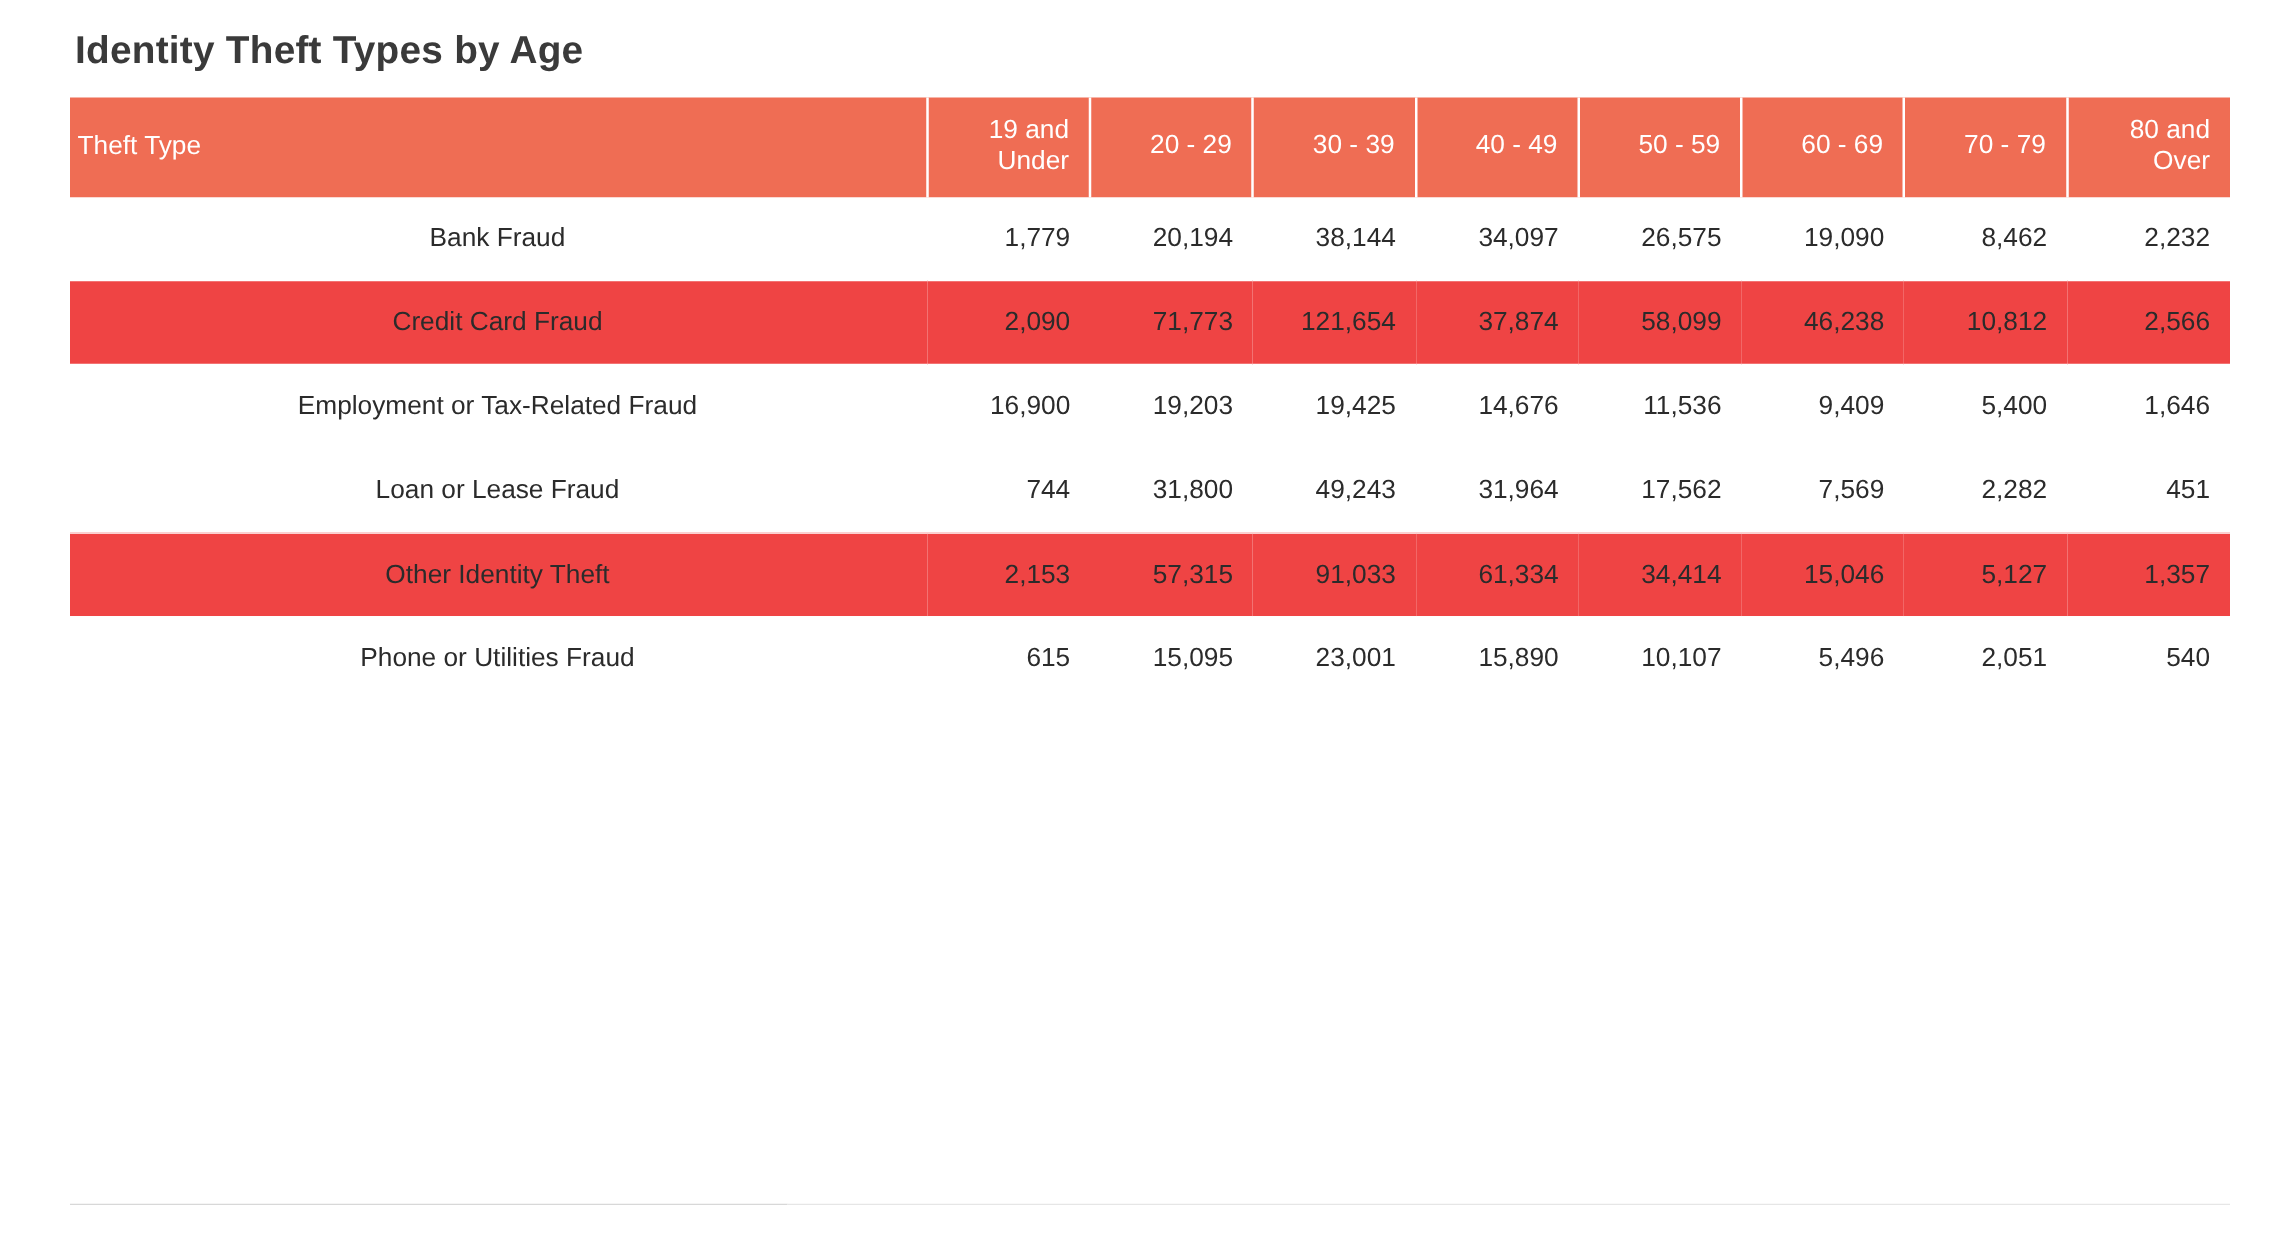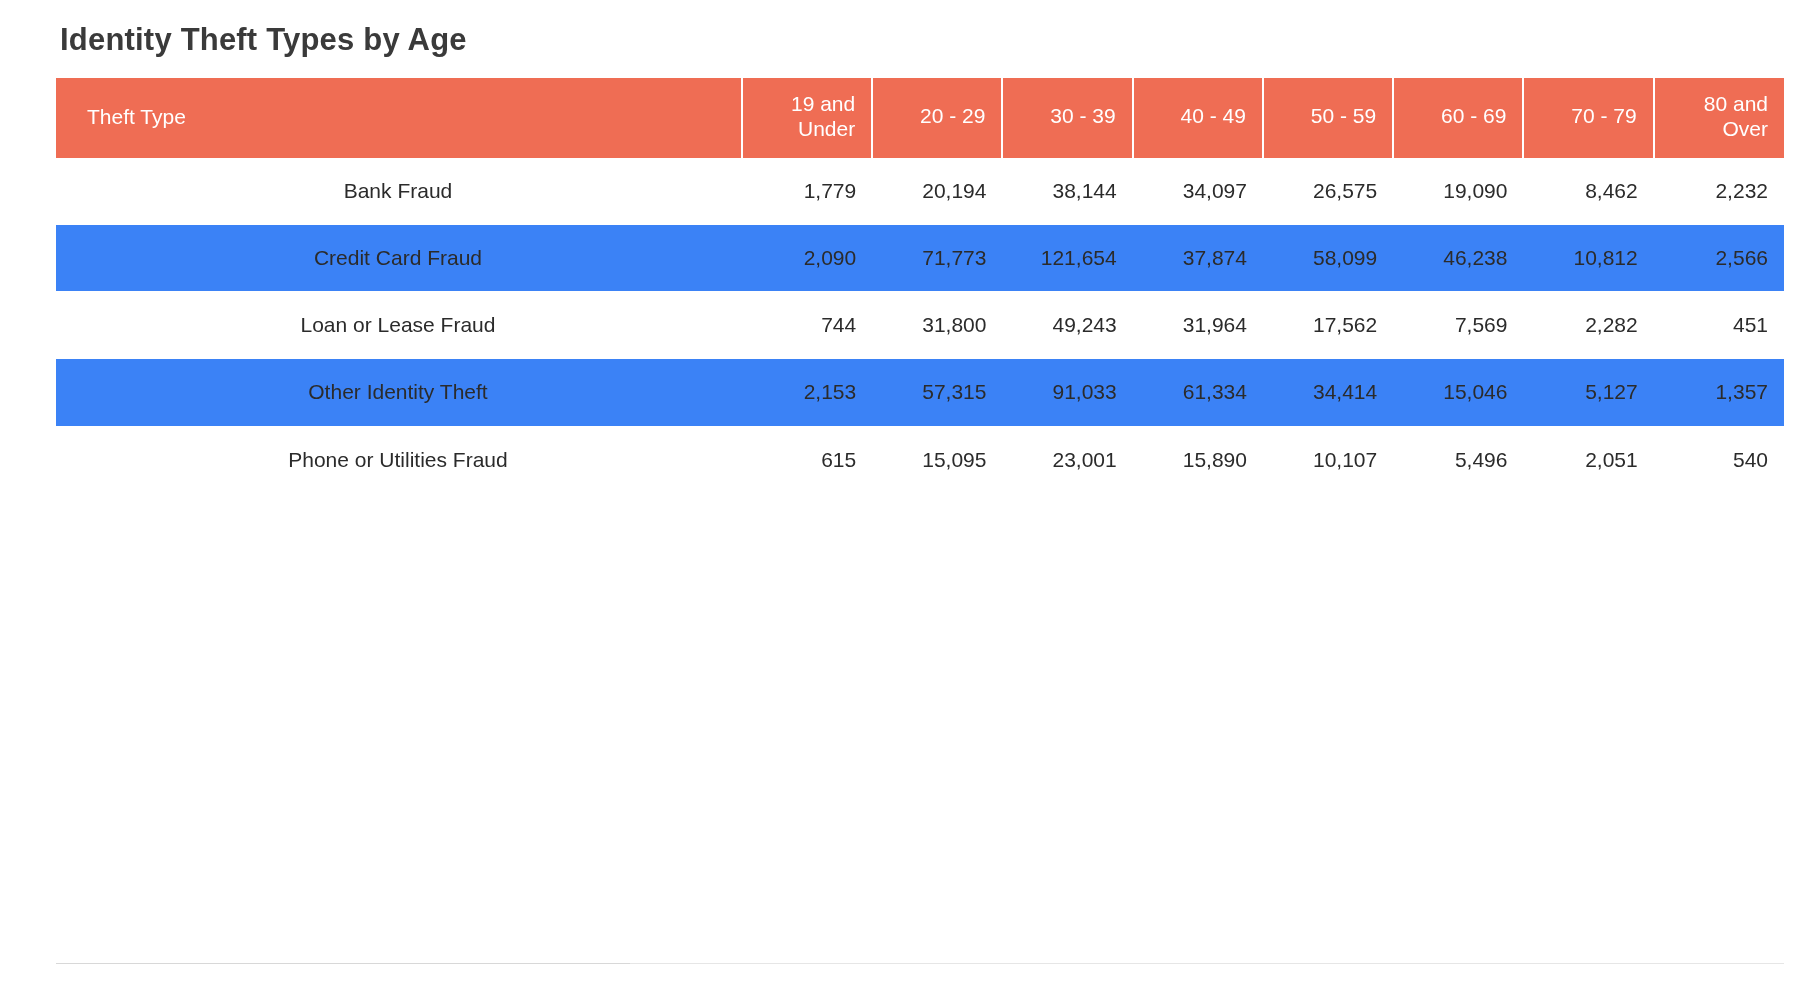--- a/index.html
+++ b/index.html
@@ -44,21 +44,21 @@
     font-weight: normal;
     padding: 14px 16px 16px 16px;
     vertical-align: middle;
     height: 52px;
     box-sizing: border-box;
     border-right: 2px solid #ffffff;
   }
   thead th:last-child { border-right: none; }
   thead th.theft-head {
     text-align: left;
-    padding-left: 31px;
+    padding-left: 6px;
   }
   thead th.age-head {
     text-align: right;
     line-height: 1.18;
   }
 
   tbody td {
     font-size: 21px;
     color: #2b2b2b;
     padding: 20px 16px;
@@ -67,21 +67,21 @@
   }
   tbody td.label-cell {
     text-align: center;
     padding-left: 14px;
     line-height: 1.25;
   }
   tbody td.value-cell {
     text-align: right;
   }
   tbody tr.alt td {
-    background: #3b82f6;
+    background: #ef4444;
   }
   tbody tr.plain td {
     background: #ffffff;
   }
   tbody tr.plain td.label-cell {
     background: #ffffff;
   }
   .bottom-rule {
     position: absolute;
     left: 56px;
@@ -148,20 +148,31 @@
         <td class="value-cell">2,090</td>
         <td class="value-cell">71,773</td>
         <td class="value-cell">121,654</td>
         <td class="value-cell">37,874</td>
         <td class="value-cell">58,099</td>
         <td class="value-cell">46,238</td>
         <td class="value-cell">10,812</td>
         <td class="value-cell">2,566</td>
       </tr>
       <tr class="plain">
+        <td class="label-cell">Employment or Tax-Related Fraud</td>
+        <td class="value-cell">16,900</td>
+        <td class="value-cell">19,203</td>
+        <td class="value-cell">19,425</td>
+        <td class="value-cell">14,676</td>
+        <td class="value-cell">11,536</td>
+        <td class="value-cell">9,409</td>
+        <td class="value-cell">5,400</td>
+        <td class="value-cell">1,646</td>
+      </tr>
+      <tr class="plain">
         <td class="label-cell">Loan or Lease Fraud</td>
         <td class="value-cell">744</td>
         <td class="value-cell">31,800</td>
         <td class="value-cell">49,243</td>
         <td class="value-cell">31,964</td>
         <td class="value-cell">17,562</td>
         <td class="value-cell">7,569</td>
         <td class="value-cell">2,282</td>
         <td class="value-cell">451</td>
       </tr>

